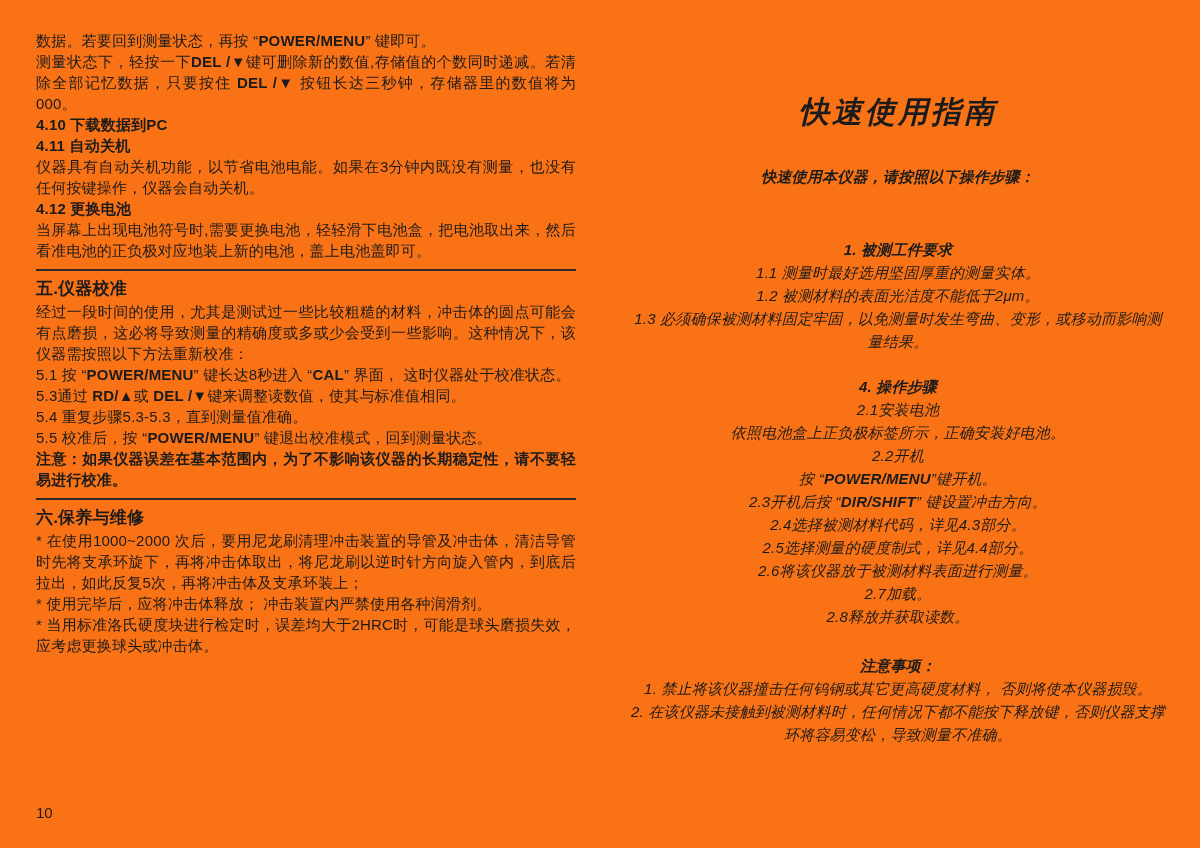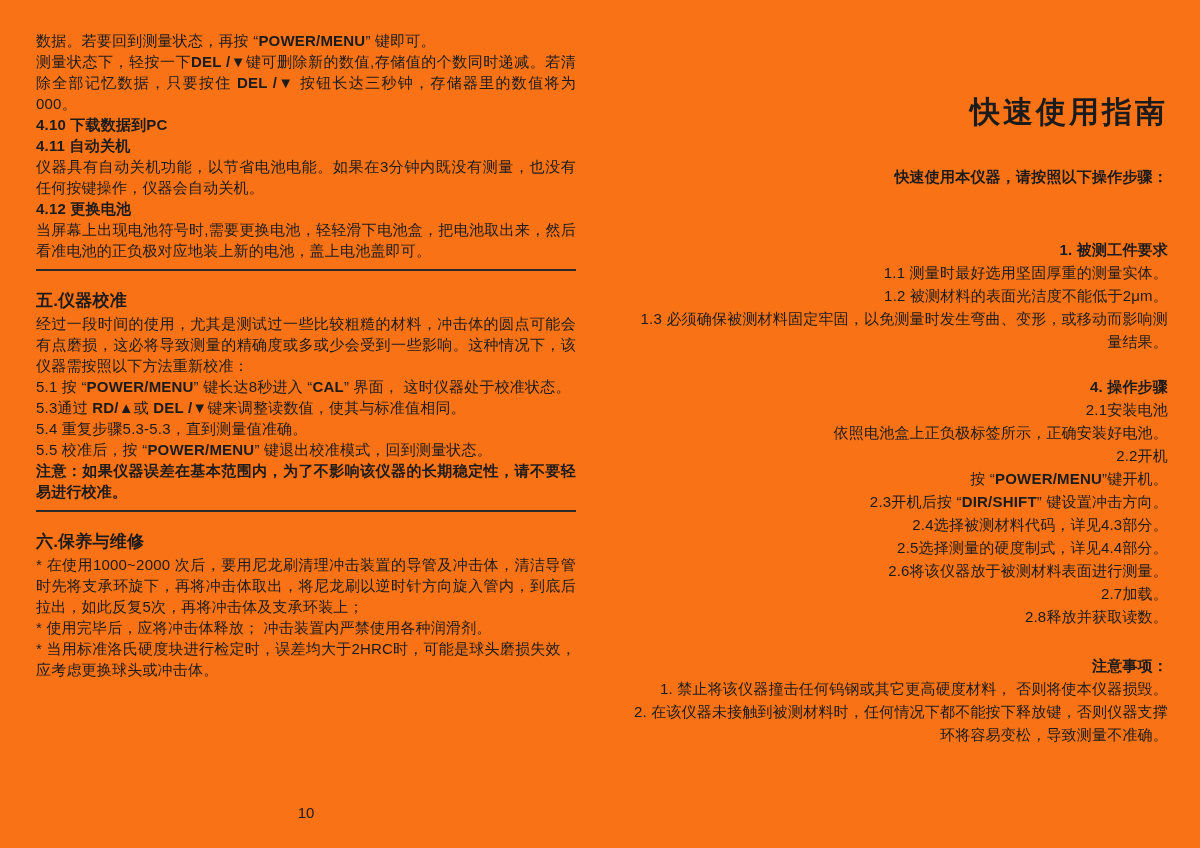--- a/index.html
+++ b/index.html
@@ -25,47 +25,46 @@
   }
   .col-left  { left: 36px;  width: 540px; }
   .col-right { left: 628px; width: 540px; }
 
   .block {
     font-size: 15px;
     line-height: 21px;
     text-align: justify;
     letter-spacing: 0.2px;
   }
-  .col-right .block { line-height: 23px; text-align: right; }
+  .col-right .block { line-height: 23px; text-align: center; font-style: italic; }
 
   .block-h  { font-weight: 700; }
   .block-pb { font-weight: 700; }
   .block-h2 {
     font-weight: 700;
     font-size: 17px;
     border-top: 2px solid #2a2a2a;
     margin-top: 8px;
-    padding-top: 19px;
+    padding-top: 7px;
     margin-bottom: 2px;
   }
   .block-title {
     font-weight: 700;
     font-size: 30px;
     line-height: 36px;
     text-align: center;
     letter-spacing: 3px;
   }
   .seg-bold { font-weight: 700; }
 
   .page-number {
     position: absolute;
     top: 804px;
     left: 36px;
     width: 540px;
-    text-align: center;
     font-size: 15px;
     color: #1b1b1b;
   }
 </style>
 </head>
 <body>
 
 <div class="spread">
 
   <div class="col col-left">

